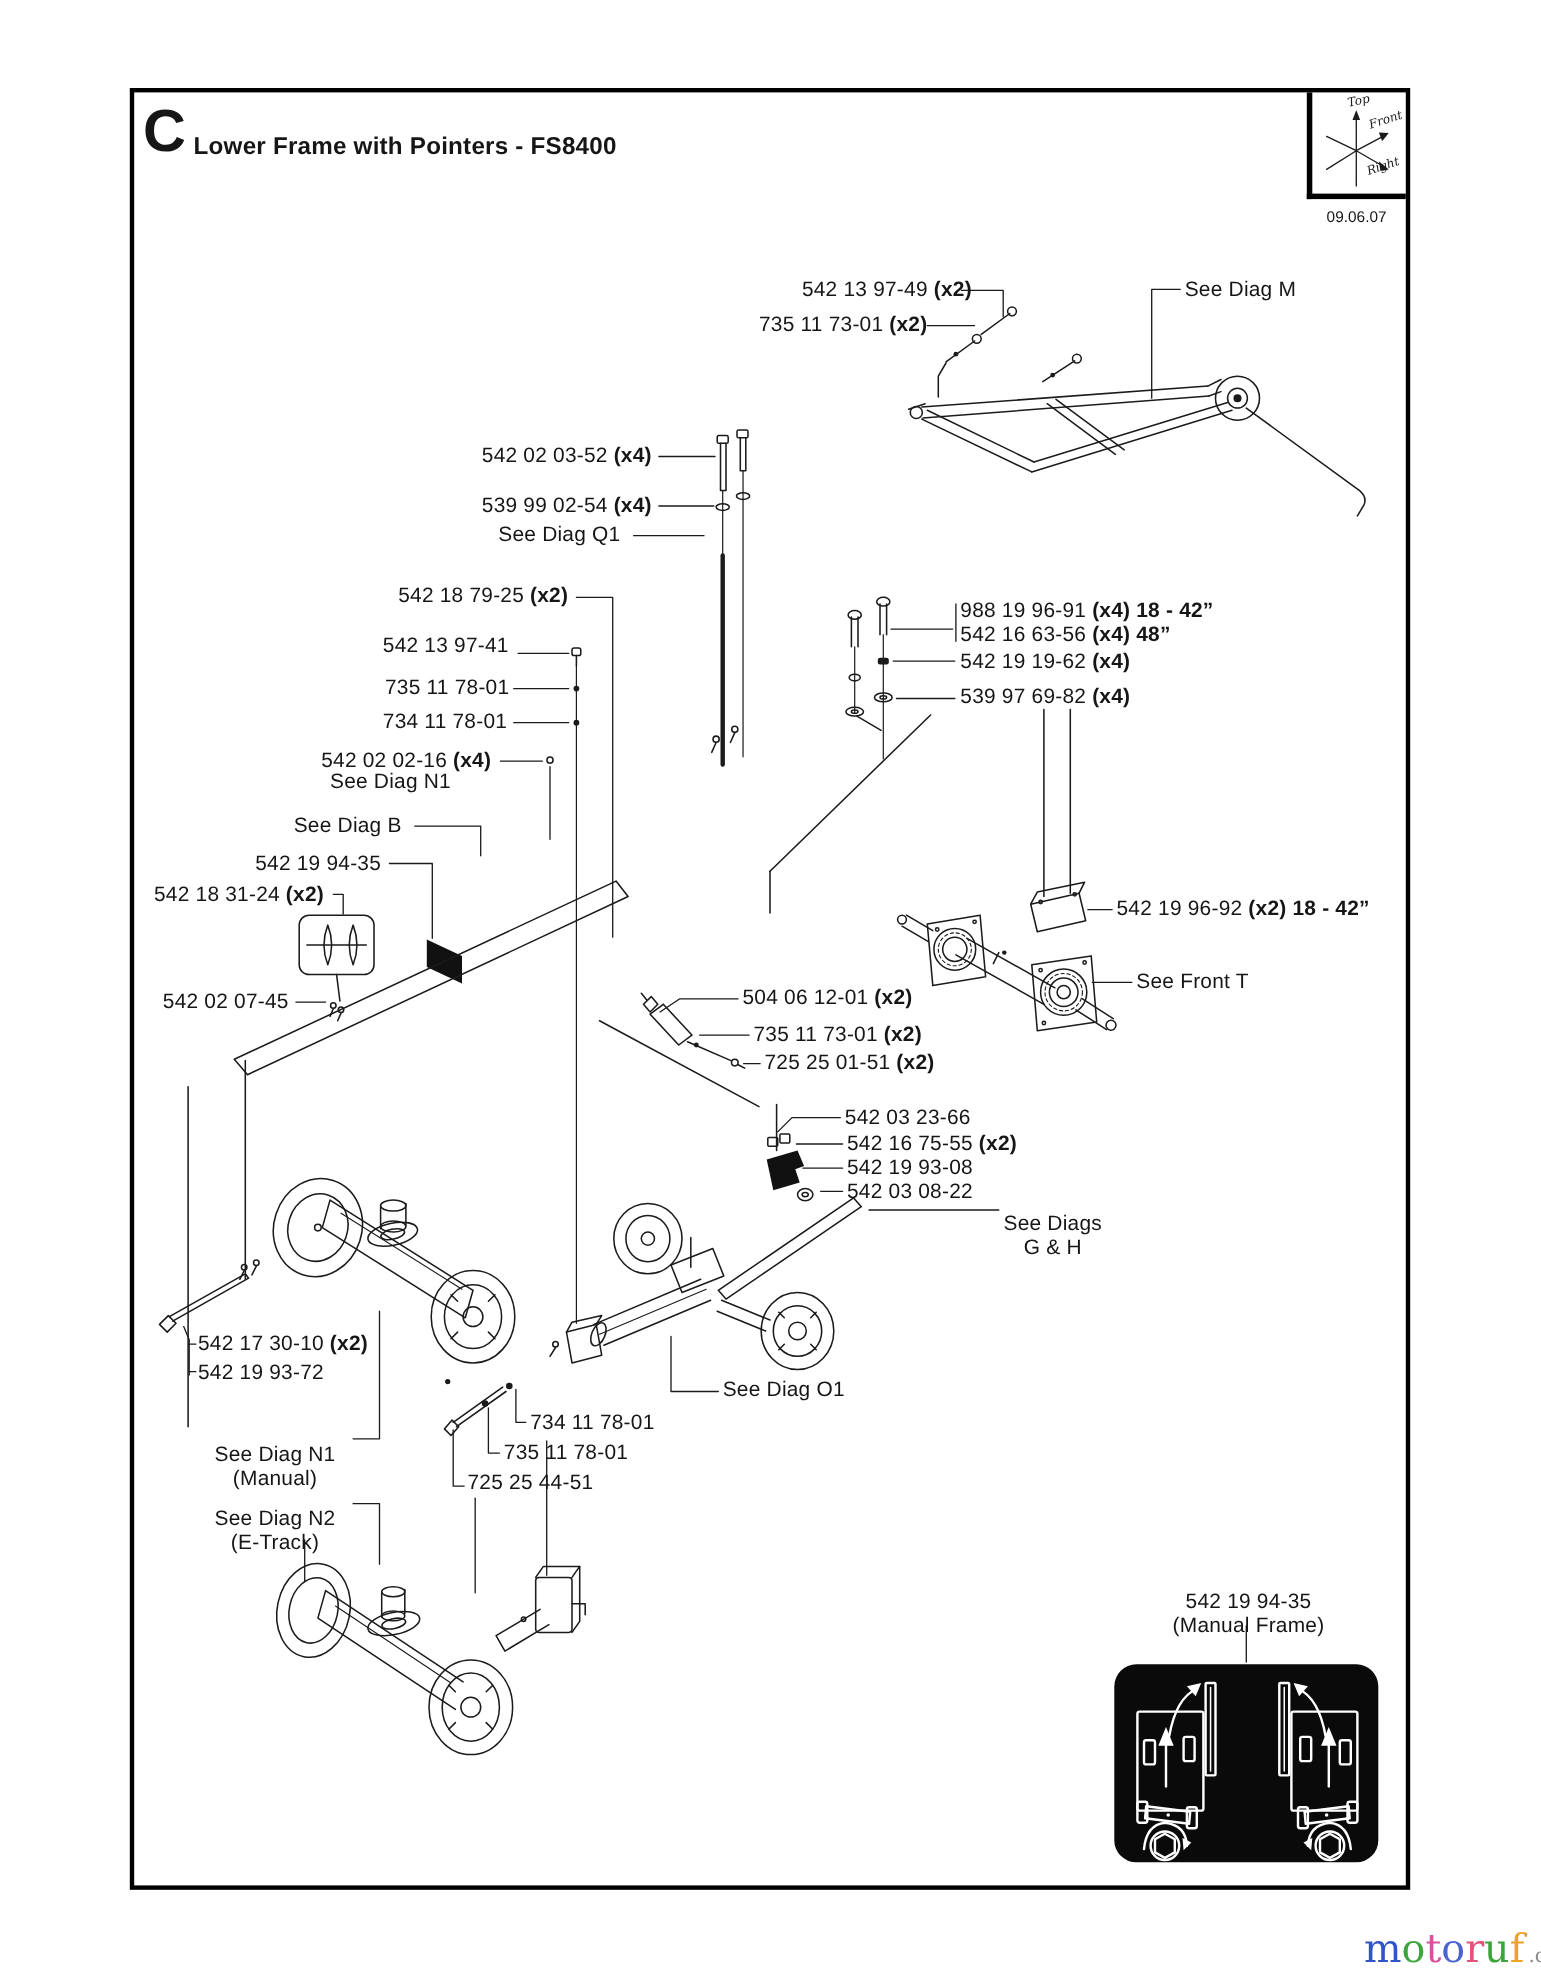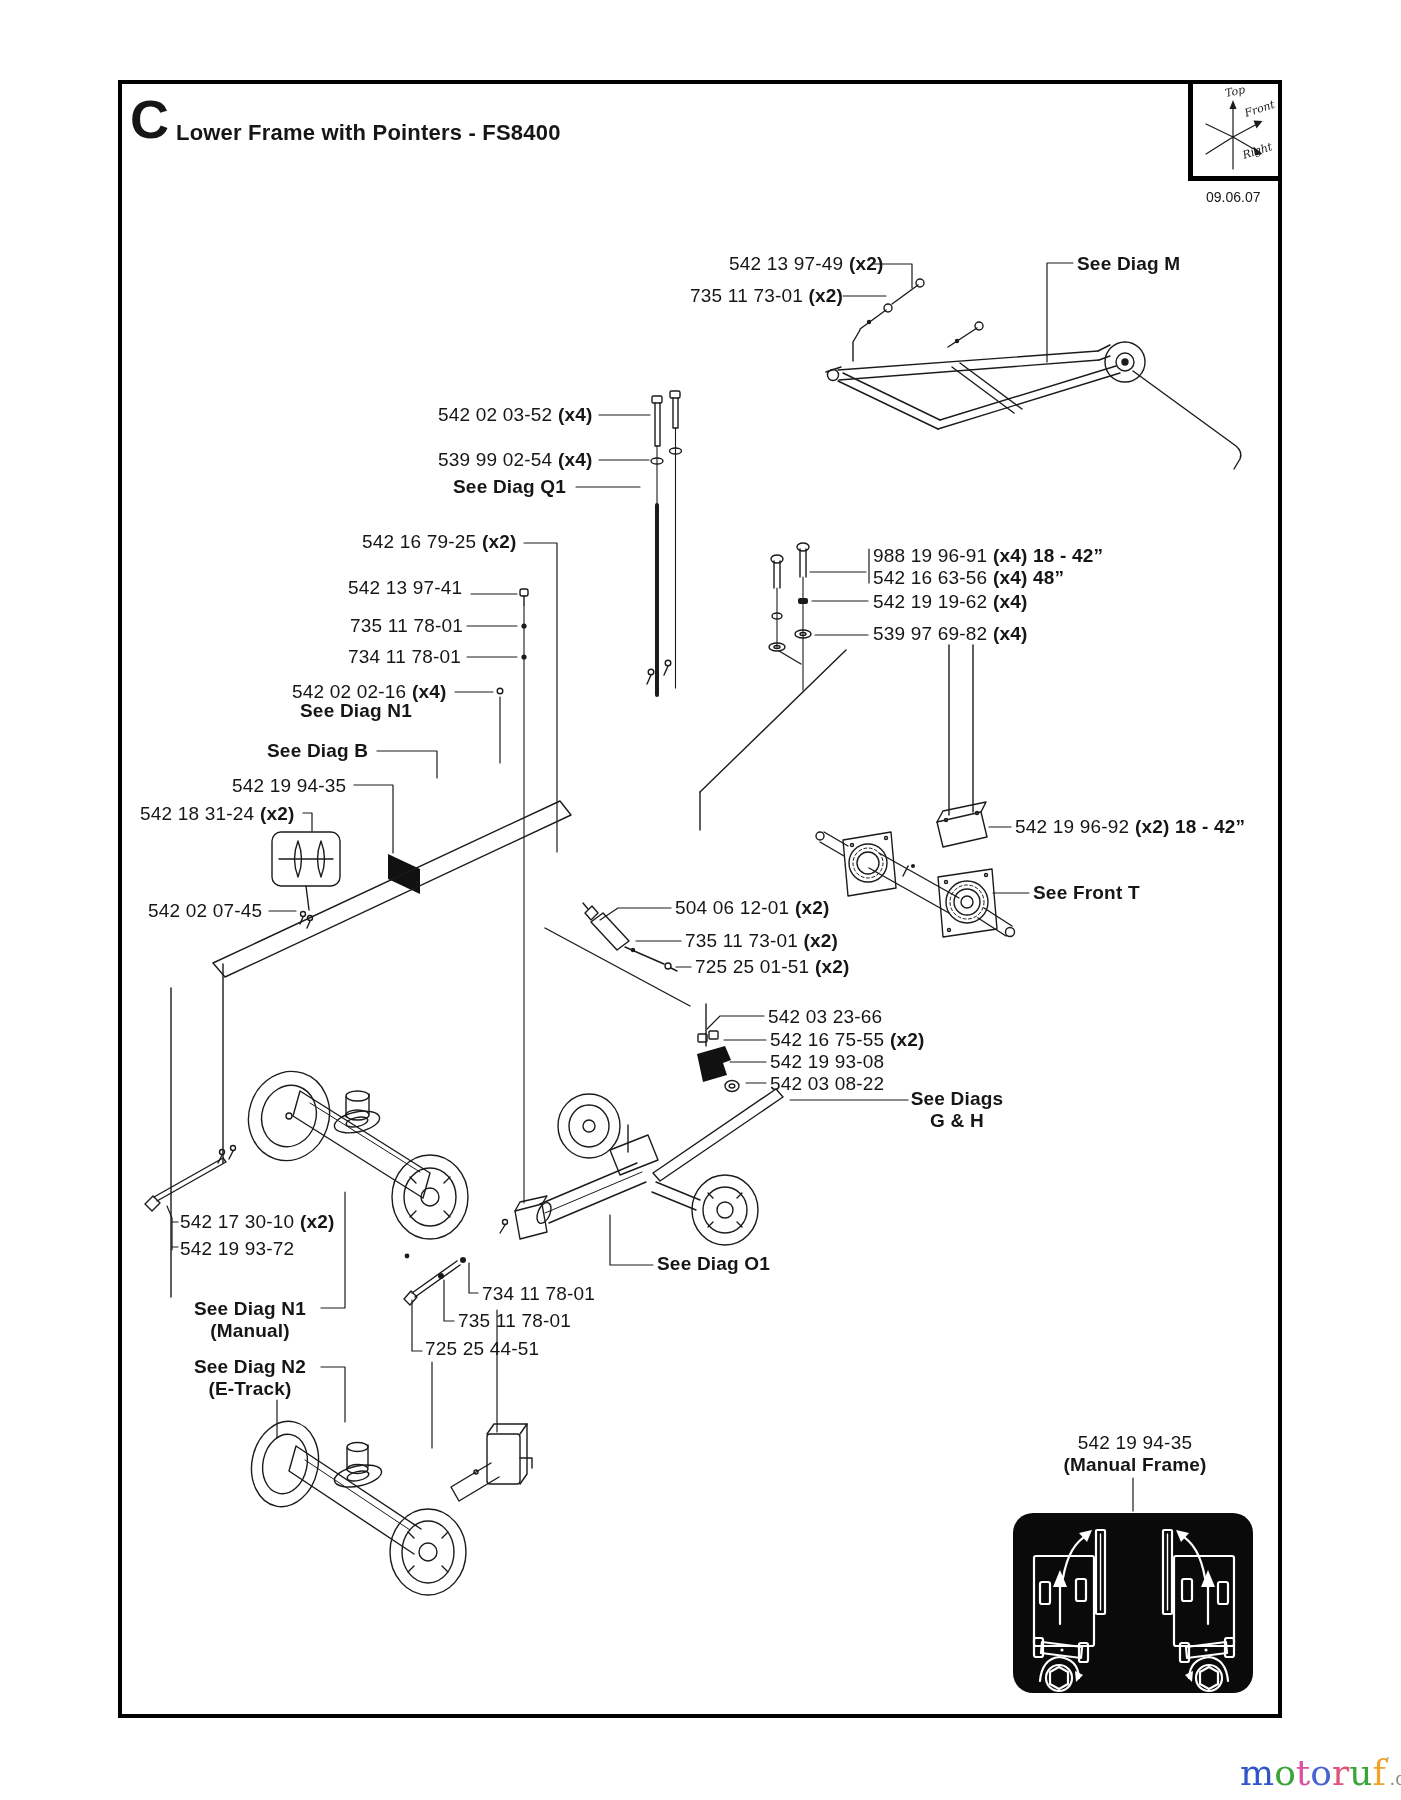--- a/index.html
+++ b/index.html
@@ -8,22 +8,22 @@
   .art{position:absolute;left:0;top:0;}
   .pborder{position:absolute;left:118px;top:80px;width:1164px;height:1638px;
            border:4px solid #000;box-sizing:border-box;}
   .axisbox{position:absolute;left:1188px;top:84px;width:90px;height:97px;
            border-left:5px solid #000;border-bottom:5px solid #000;box-sizing:border-box;}
   .sectionletter{position:absolute;left:130px;top:88px;font-weight:bold;font-size:54px;}
   .doctitle{position:absolute;left:176px;top:108px;font-weight:bold;font-size:22px;letter-spacing:.2px;margin-top:12px;}
   .datestamp{position:absolute;left:1206px;top:189px;font-size:14px;}
   .co{position:absolute;font-size:19px;line-height:21px;white-space:nowrap;letter-spacing:.2px;}
   .co b{font-weight:bold;}
-  .b{font-weight:bold;}
-  .ctr{text-align:center;line-height:22px;white-space:normal;}
+  .b{font-weight:normal;}
+  .ctr{text-align:center;line-height:22px;white-space:normal;margin-top:14px;}
   .wm{position:absolute;left:1240px;top:1752px;font-family:"DejaVu Serif",serif;font-size:36px;white-space:nowrap;}
   .wm .de{font-size:18px;color:#8c8c8c;}
   .wm .tick{font-size:12px;color:#9a9a9a;vertical-align:18px;}
 </style>
 </head>
 <body>
 
 <div class="page">
 
   <svg class="art" width="1401" height="1800" viewBox="0 0 1401 1800" fill="none" stroke="#1b1b1b" stroke-width="1.4" stroke-linecap="round" stroke-linejoin="round">
@@ -327,21 +327,21 @@
   <div class="sectionletter">C</div>
   <div class="doctitle">Lower Frame with Pointers - FS8400</div>
   <div class="datestamp">09.06.07</div>
 
   <div class="co" style="left:729px;top:253px"><span>542 13 97-49 </span><b>(x2)</b></div>
   <div class="co" style="left:690px;top:285px"><span>735 11 73-01 </span><b>(x2)</b></div>
   <div class="co b" style="left:1077px;top:253px"><span>See Diag M</span></div>
   <div class="co" style="left:438px;top:404px"><span>542 02 03-52 </span><b>(x4)</b></div>
   <div class="co" style="left:438px;top:449px"><span>539 99 02-54 </span><b>(x4)</b></div>
   <div class="co b" style="left:453px;top:476px"><span>See Diag Q1</span></div>
-  <div class="co" style="left:362px;top:531px"><span>542 16 79-25 </span><b>(x2)</b></div>
+  <div class="co" style="left:362px;top:531px"><span>542 18 79-25 </span><b>(x2)</b></div>
   <div class="co" style="left:348px;top:577px"><span>542 13 97-41</span></div>
   <div class="co" style="left:350px;top:615px"><span>735 11 78-01</span></div>
   <div class="co" style="left:348px;top:646px"><span>734 11 78-01</span></div>
   <div class="co" style="left:292px;top:681px"><span>542 02 02-16 </span><b>(x4)</b></div>
   <div class="co b" style="left:300px;top:700px"><span>See Diag N1</span></div>
   <div class="co" style="left:873px;top:545px"><span>988 19 96-91 </span><b>(x4) 18 - 42”</b></div>
   <div class="co" style="left:873px;top:567px"><span>542 16 63-56 </span><b>(x4) 48”</b></div>
   <div class="co" style="left:873px;top:591px"><span>542 19 19-62 </span><b>(x4)</b></div>
   <div class="co" style="left:873px;top:623px"><span>539 97 69-82 </span><b>(x4)</b></div>
   <div class="co b" style="left:267px;top:740px"><span>See Diag B</span></div>

